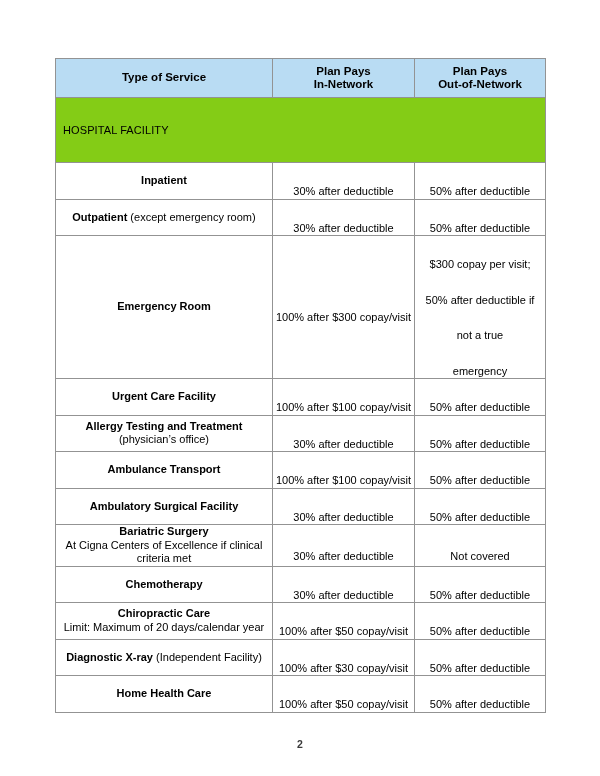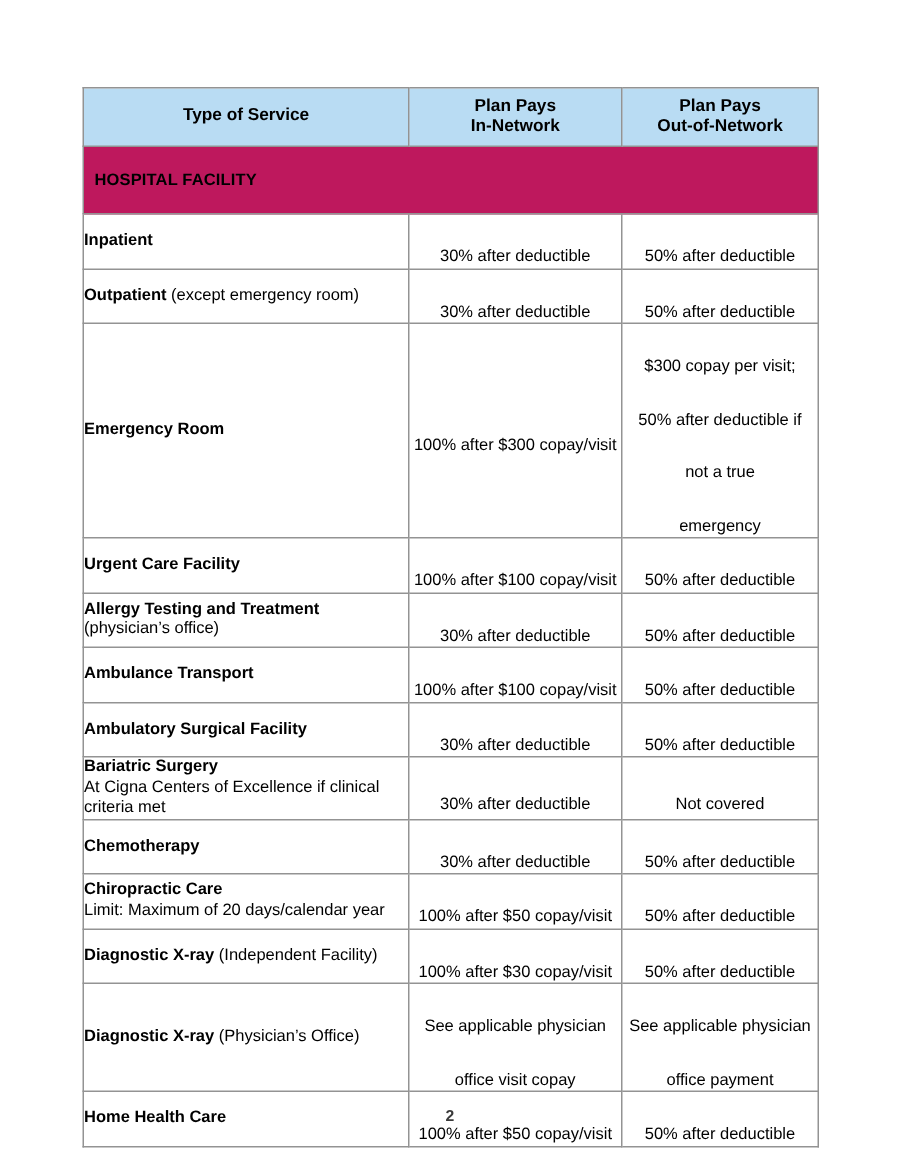--- a/index.html
+++ b/index.html
@@ -48,32 +48,32 @@
     font-weight: bold;
     font-size: 11.5px;
     line-height: 13.5px;
     height: 38px;
     padding: 4px 6px;
   }
   .col-head .l2 { display: block; }
 
   
   .section-band td {
-    background: #be185d;
-    font-weight: bold;
+    background: #84cc16;
+    font-weight: normal;
     font-size: 11px;
     letter-spacing: 0.1px;
     height: 22px;
-    padding: 11px 7px;
+    padding: 21px 7px;
     text-align: left;
   }
 
   
   .svc {
-    text-align: left;
+    text-align: center;
     padding: 6px 7px;
     font-size: 11px;
     line-height: 13.5px;
   }
   .svc .name { font-weight: bold; }
   .svc .paren { font-weight: normal; }
   .svc .sub {
     display: block;
     font-weight: normal;
   }
@@ -225,31 +225,20 @@
         <tr>
           <td class="svc"><span class="name">Diagnostic X-ray</span><span class="paren"> (Independent Facility)</span></td>
           <td class="val">
             <span class="ln">100% after $30 copay/visit</span>
           </td>
           <td class="val">
             <span class="ln">50% after deductible</span>
           </td>
         </tr>
         <tr>
-          <td class="svc"><span class="name">Diagnostic X-ray</span><span class="paren"> (Physician’s Office)</span></td>
-          <td class="val">
-            <span class="ln">See applicable physician</span>
-            <span class="ln">office visit copay</span>
-          </td>
-          <td class="val">
-            <span class="ln">See applicable physician</span>
-            <span class="ln">office payment</span>
-          </td>
-        </tr>
-        <tr>
           <td class="svc"><span class="name">Home Health Care</span></td>
           <td class="val">
             <span class="ln">100% after $50 copay/visit</span>
           </td>
           <td class="val">
             <span class="ln">50% after deductible</span>
           </td>
         </tr>
       </tbody>
   </table>

